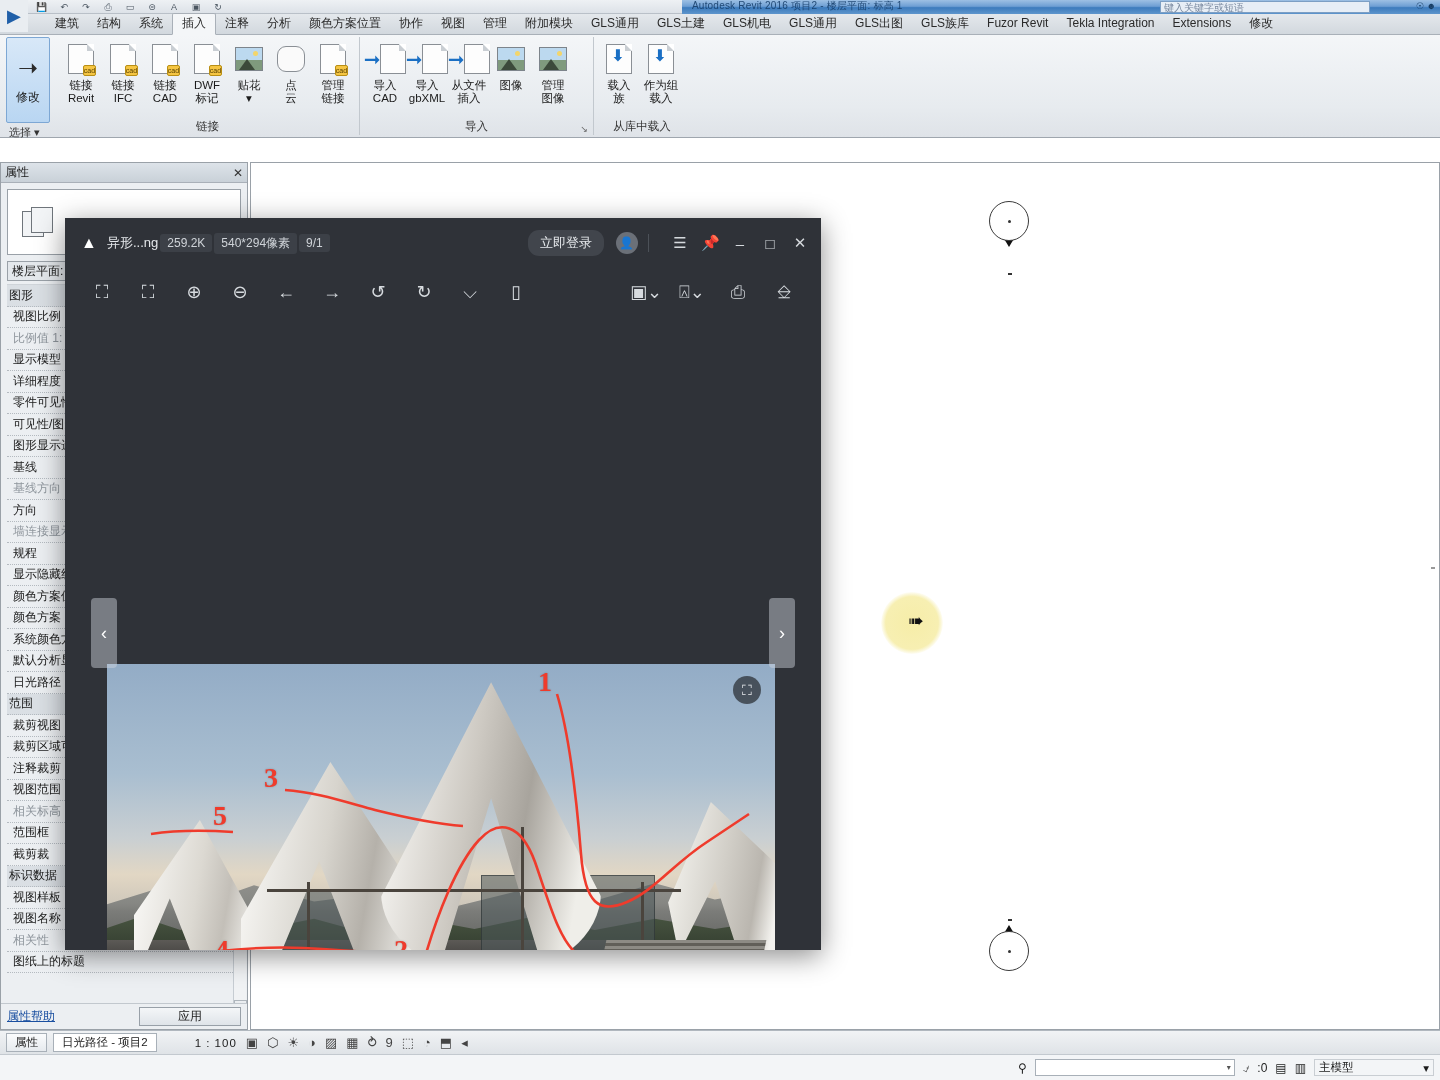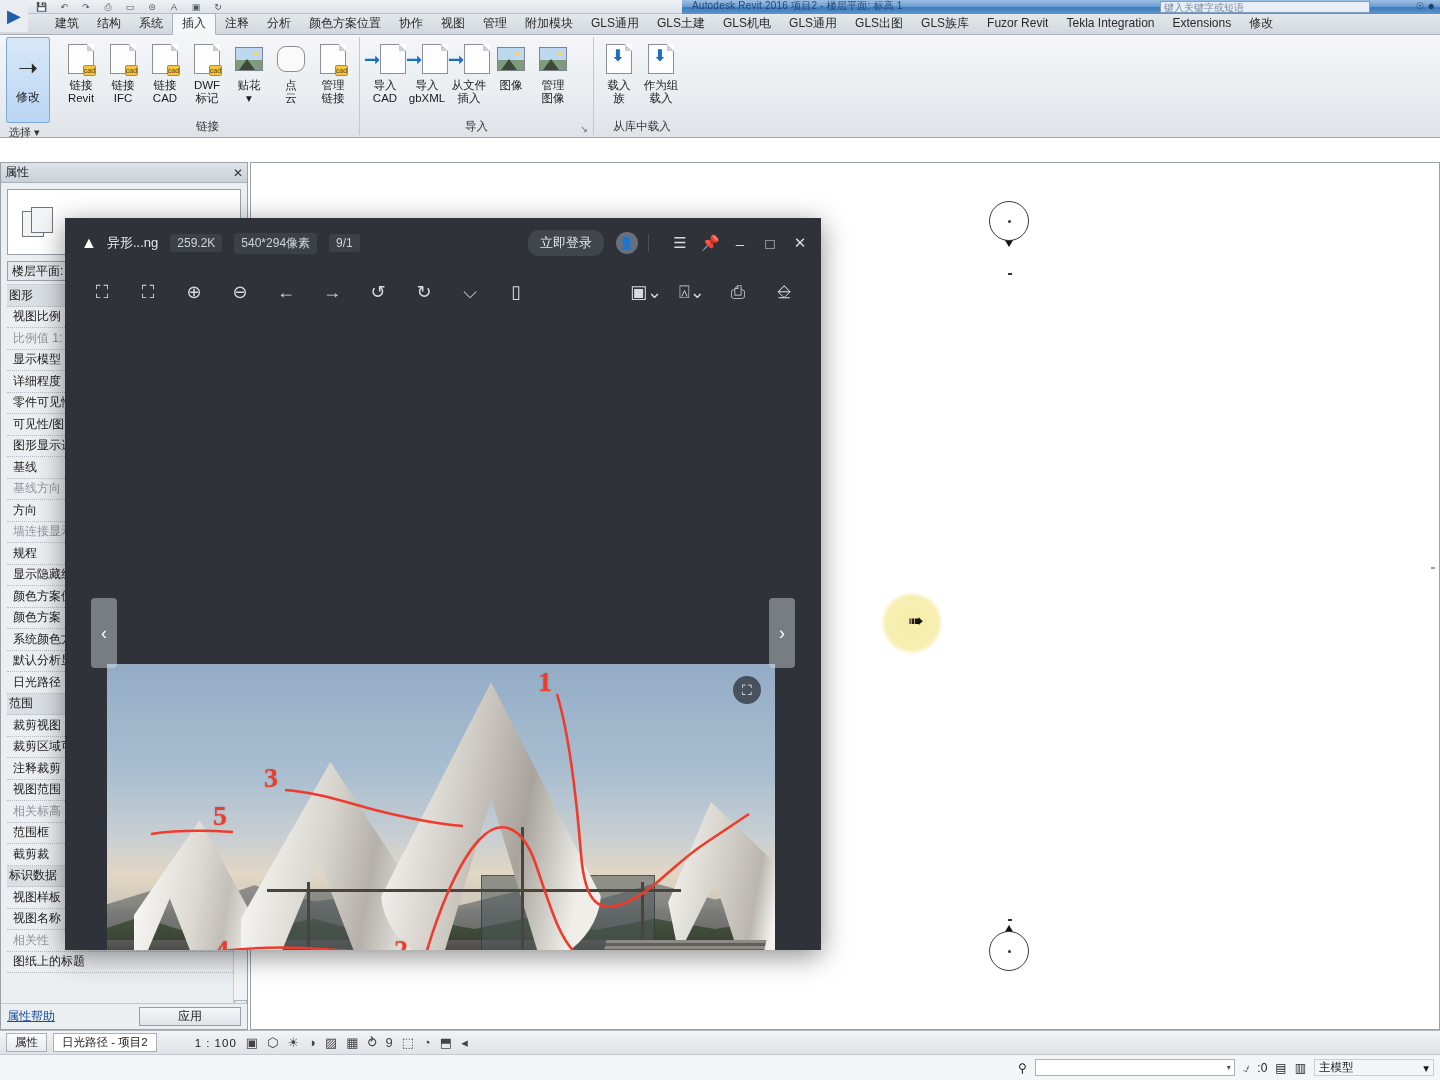--- a/index.html
+++ b/index.html
@@ -208,21 +208,21 @@
     position:absolute; left:65px; top:218px; width:756px; height:732px;
     background:#2f3238; box-shadow:0 6px 26px rgba(0,0,0,.45);
   }
   .v-title{ height:50px; display:flex; align-items:center; padding:0 12px; color:#dfe2e6; }
   .v-logo{
     width:24px;height:22px;display:flex;align-items:center;justify-content:center;
     color:#fff;font-size:16px;font-weight:bold;
   }
   .v-fname{ font-size:13px; margin-left:6px; color:#e4e7ea; }
   .v-chip{
-    margin-left:12px; padding:2px 7px; border-radius:3px; background:#3c4047;
+    margin-left:2px; padding:2px 7px; border-radius:3px; background:#3c4047;
     font-size:12px; color:#cfd3d8;
   }
   .v-login{
     margin-left:auto; background:#41454c; color:#e6e9ec; font-size:13px;
     padding:4px 12px; border-radius:11px;
   }
   .v-acct{
     margin-left:12px; width:22px;height:22px;border-radius:50%;background:#6b7078;
     display:flex;align-items:center;justify-content:center;color:#dfe2e6;font-size:12px;
   }

